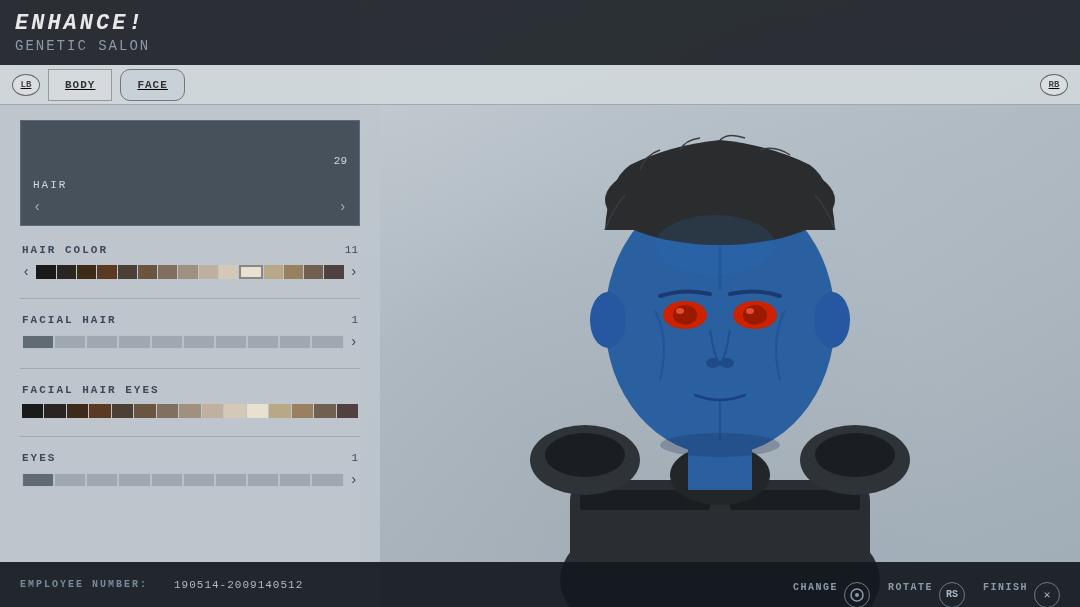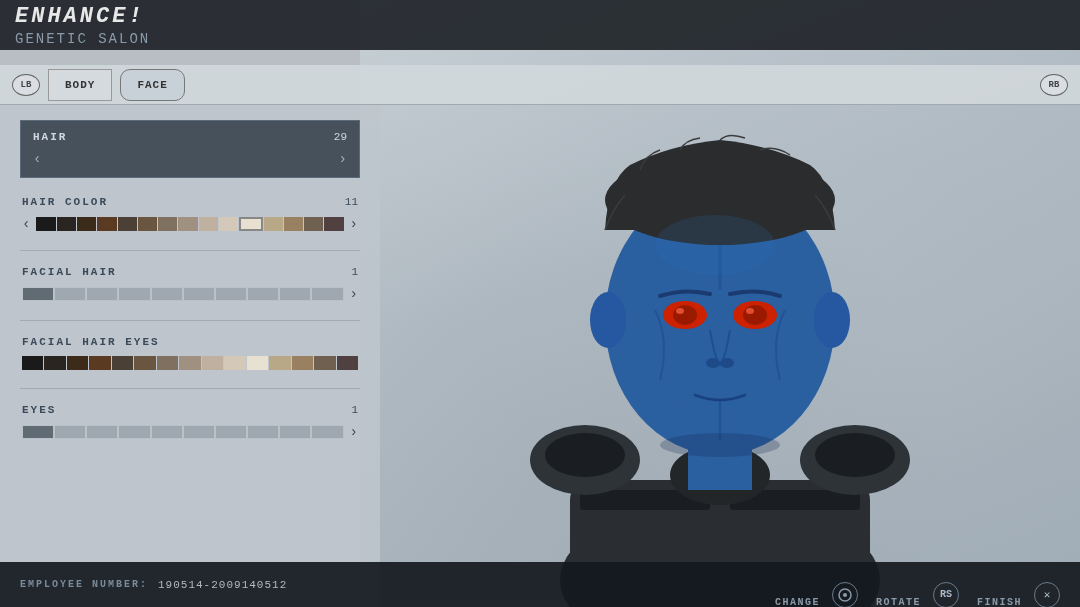--- a/index.html
+++ b/index.html
@@ -11,21 +11,21 @@
       font-family: 'Courier New', monospace;
       position: relative;
     }
 
     
     .header-bar {
       position: absolute;
       top: 0;
       left: 0;
       right: 0;
-      height: 50px;
+      height: 65px;
       background: rgba(30, 35, 40, 0.92);
       display: flex;
       flex-direction: column;
       justify-content: center;
       padding: 8px 15px;
     }
 
     .app-title {
       font-size: 22px;
       font-weight: bold;
@@ -47,20 +47,21 @@
       top: 65px;
       left: 0;
       right: 0;
       height: 40px;
       background: rgba(210, 216, 220, 0.9);
       display: flex;
       align-items: center;
       padding: 0 12px;
       gap: 8px;
       border-bottom: 1px solid #a0a8b0;
+      text-decoration: underline;
     }
 
     .nav-btn {
       width: 28px;
       height: 22px;
       border: 1.5px solid #666;
       border-radius: 50%;
       display: flex;
       align-items: center;
       justify-content: center;
@@ -110,21 +111,22 @@
       display: flex;
       justify-content: space-between;
       align-items: center;
       margin-bottom: 8px;
     }
 
     .slider-label {
       font-size: 11px;
       letter-spacing: 2px;
       color: #d0d8e0;
-      font-weight: bold;
+      font-weight: normal;
+      margin-top: 48px;
     }
 
     .slider-value {
       font-size: 11px;
       color: #d0d8e0;
     }
 
     .slider-row {
       display: flex;
       align-items: center;
@@ -247,21 +249,21 @@
       background: rgba(20, 25, 30, 0.92);
       display: flex;
       align-items: center;
       padding: 0 20px;
       justify-content: space-between;
     }
 
     .employee-info {
       display: flex;
       align-items: center;
-      gap: 10px;
+      gap: 26px;
     }
 
     .employee-label {
       font-size: 10px;
       letter-spacing: 2px;
       color: #7a8a9a;
       font-weight: bold;
     }
 
     .employee-number {
@@ -271,22 +273,22 @@
     }
 
     .action-buttons {
       display: flex;
       align-items: center;
       gap: 18px;
     }
 
     .action-btn {
       display: flex;
-      align-items: flex-end;
-      gap: 12px;
+      align-items: flex-start;
+      gap: 6px;
       margin-top: 20px;
     }
 
     .action-text {
       font-size: 10px;
       letter-spacing: 1.5px;
       color: #8a9aaa;
       font-weight: bold;
     }
 

